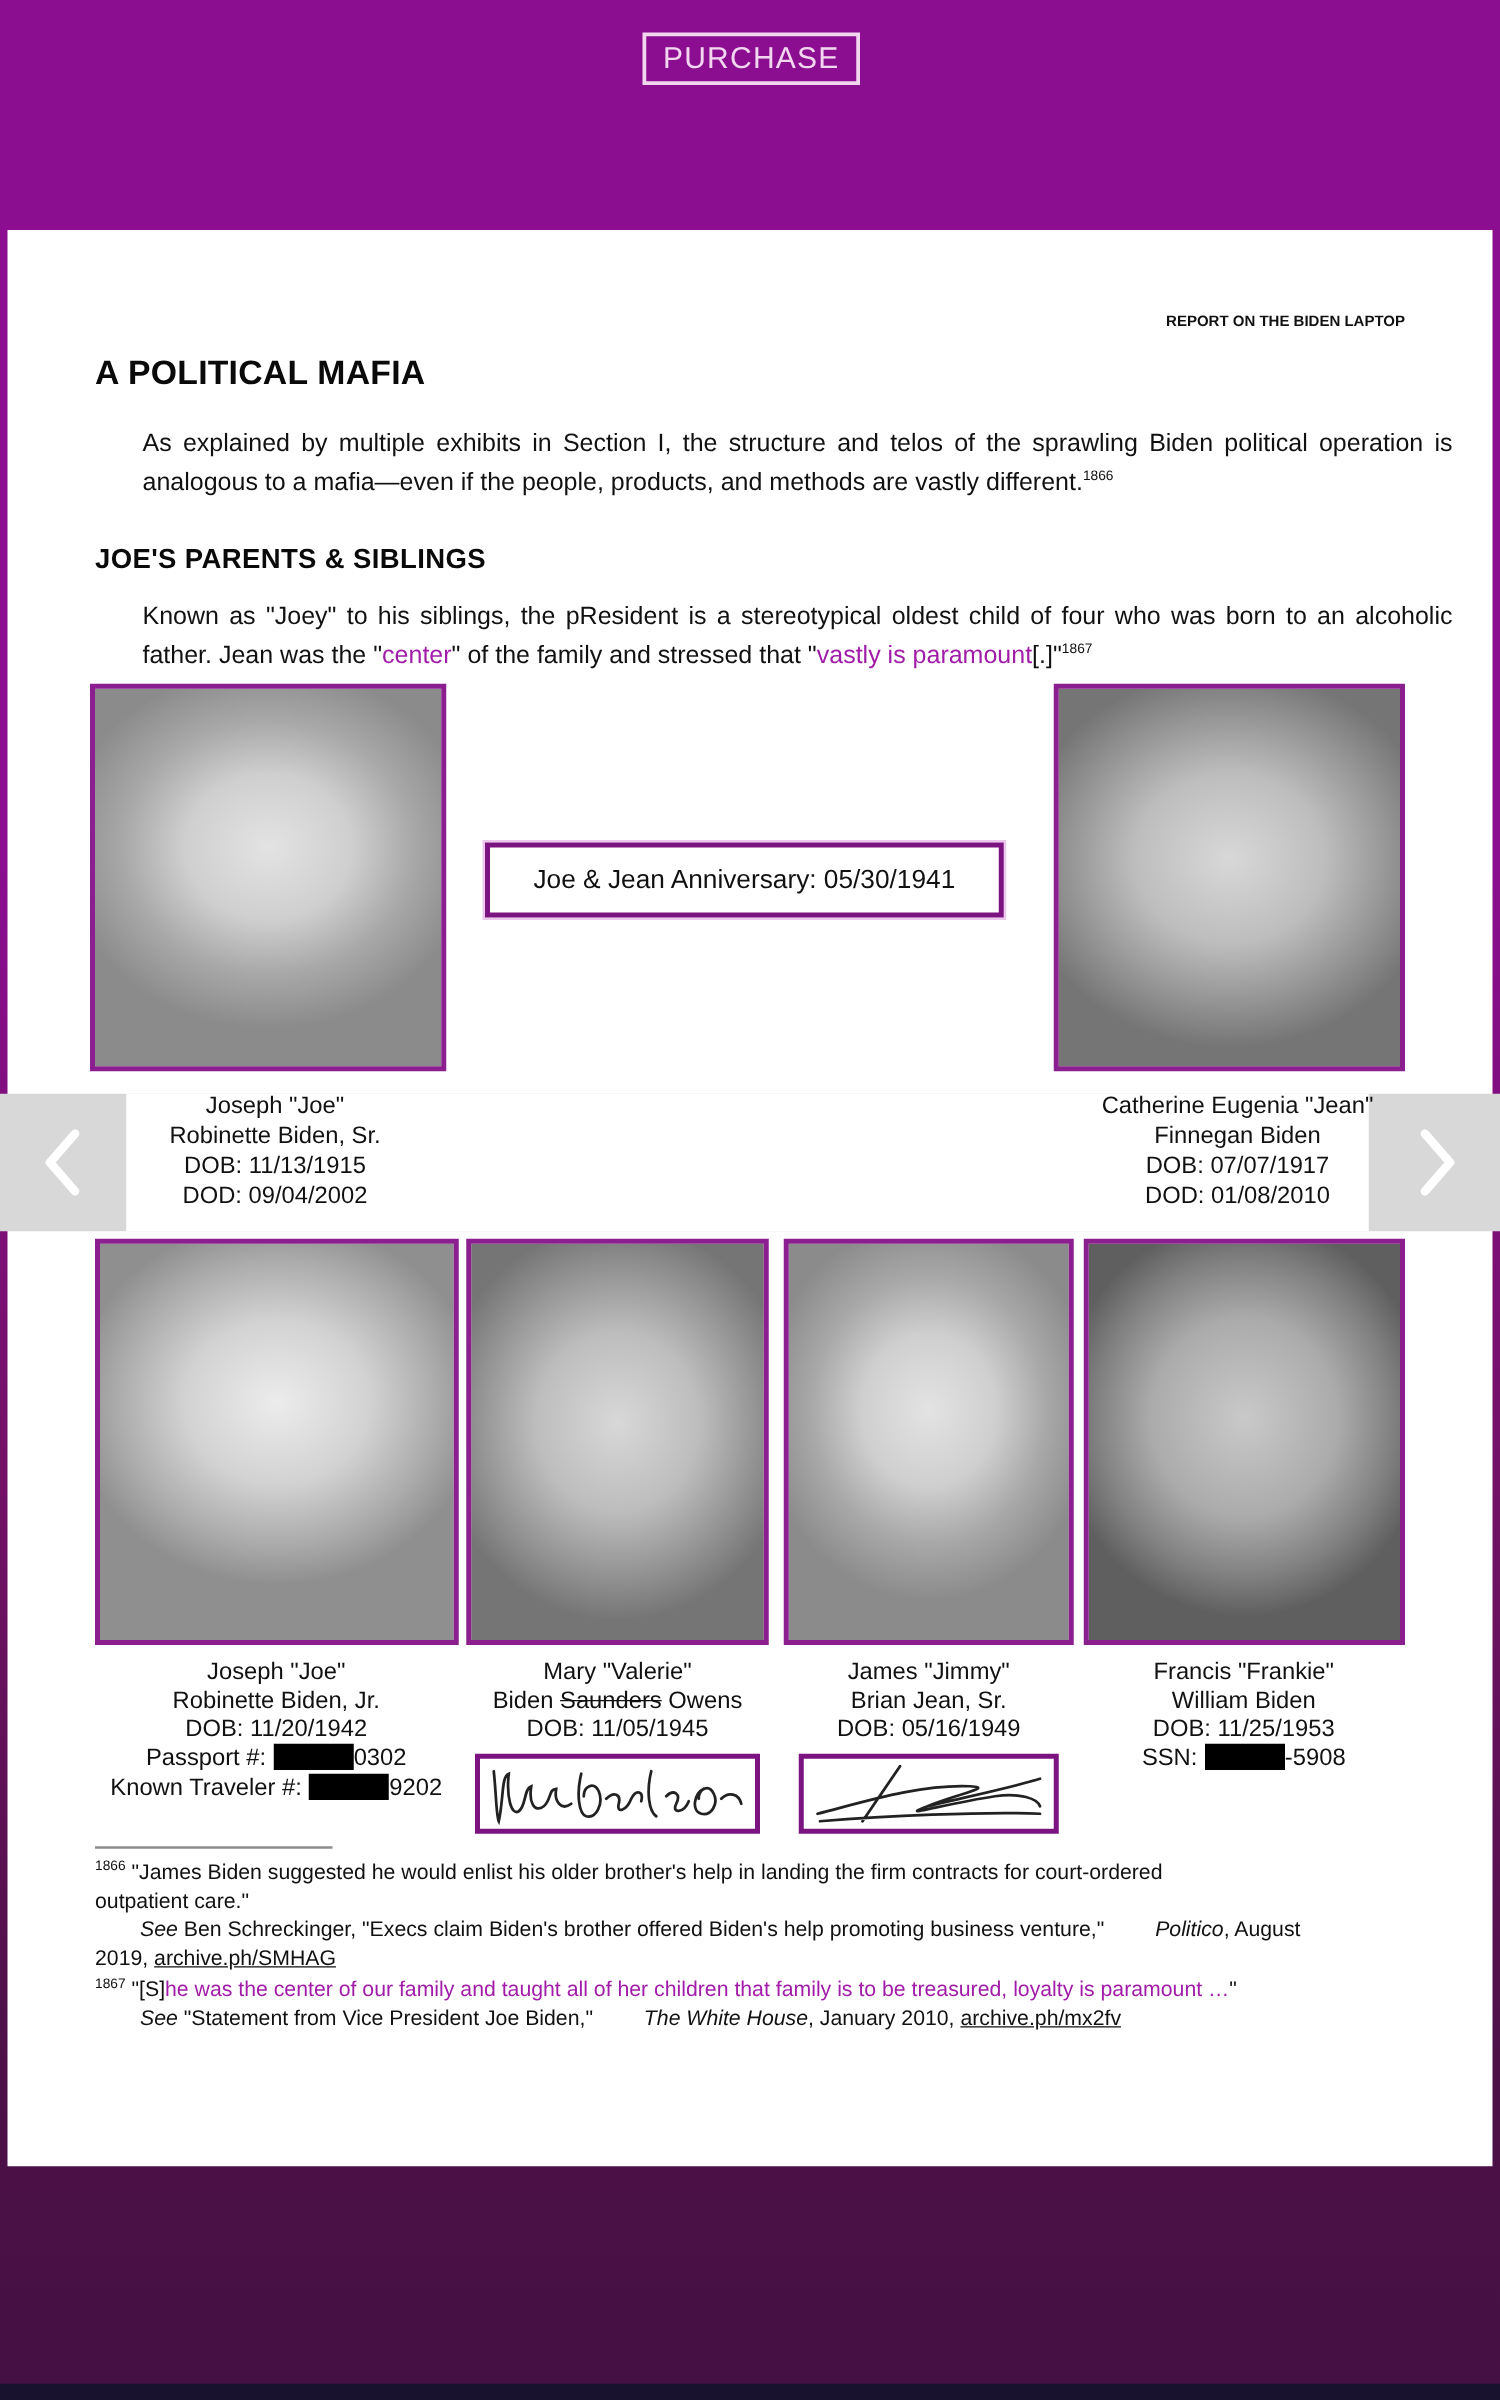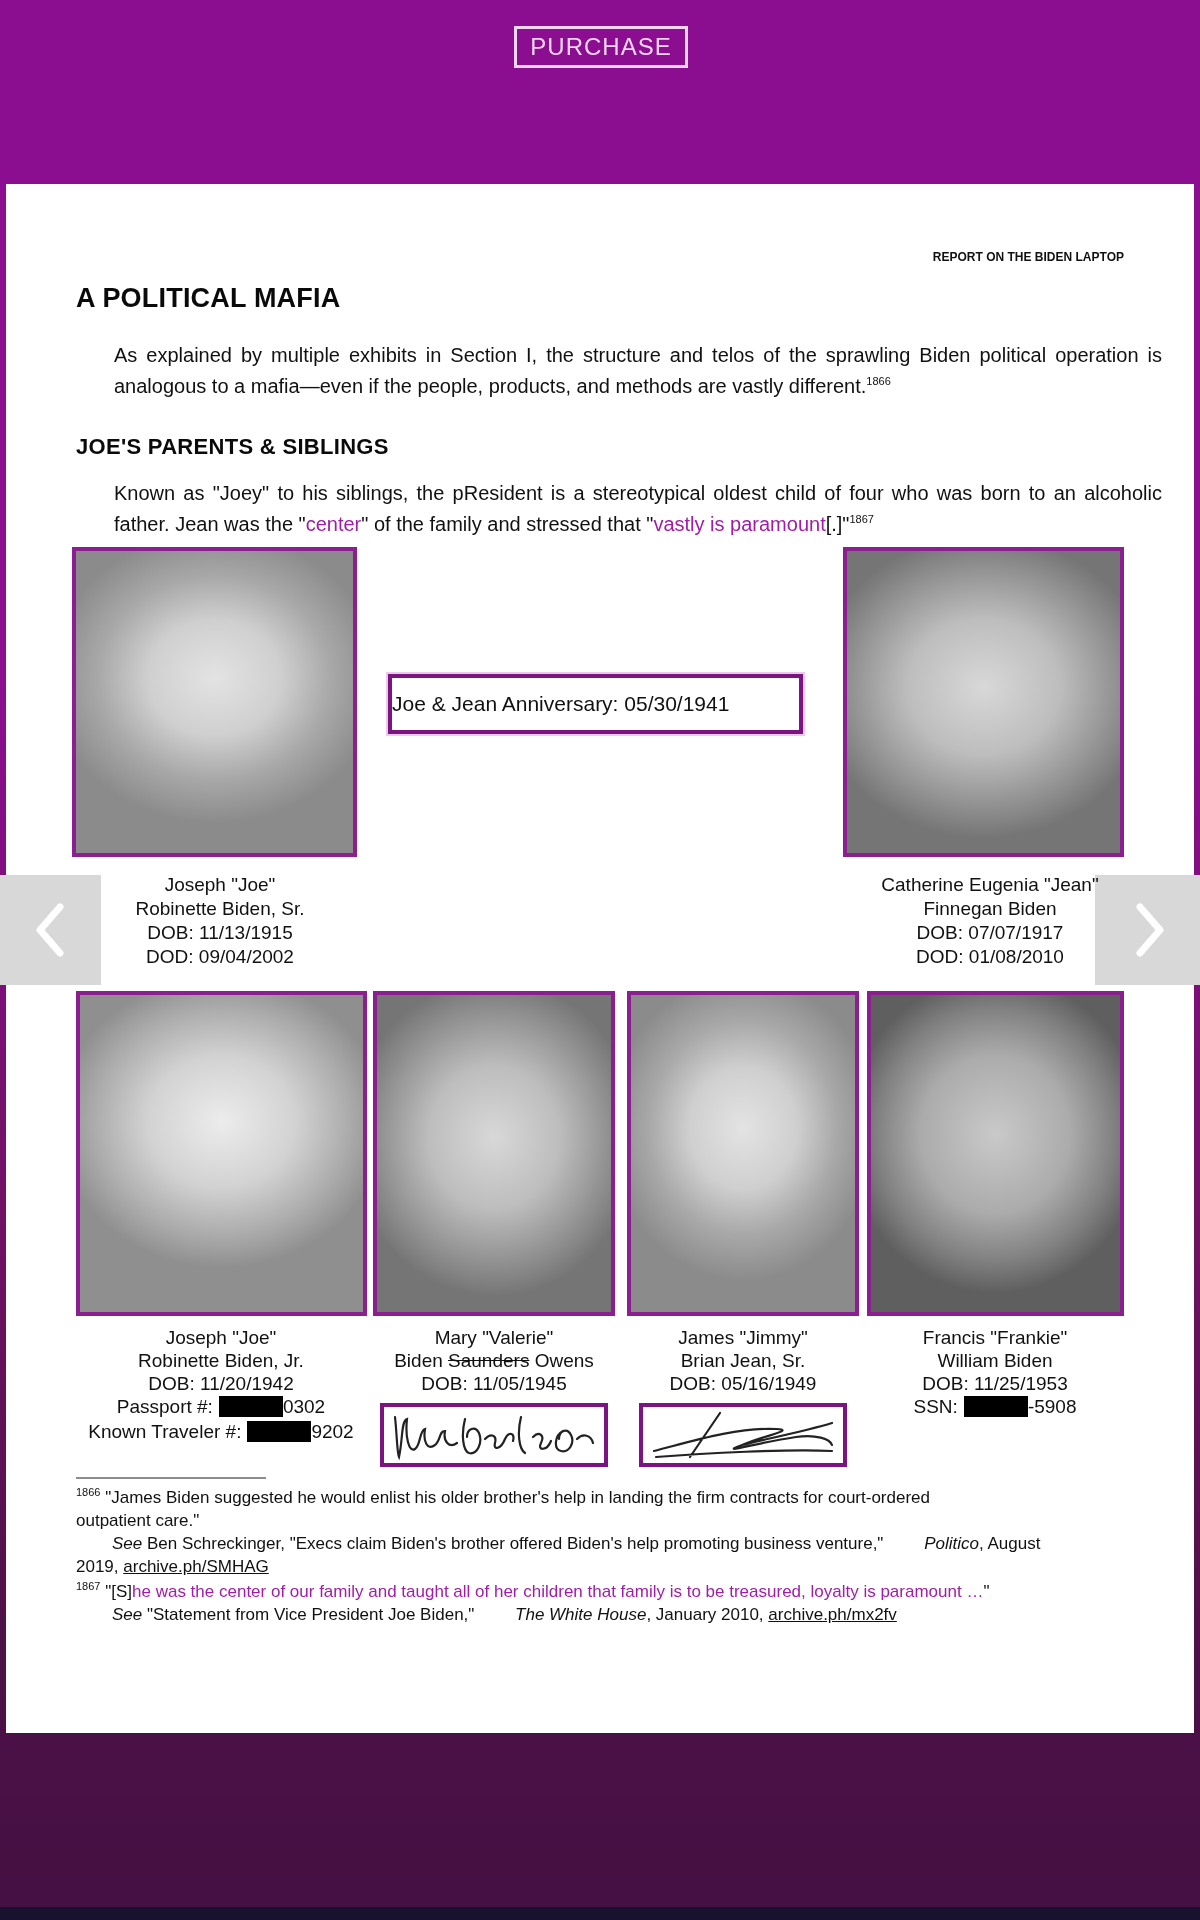--- a/index.html
+++ b/index.html
@@ -40,21 +40,21 @@
   .photo-r1-right { left:843px; top:547px; width:281px; height:310px; }
   .photo-r2-1 { left:76px;  top:991px; width:291px; height:325px; }
   .photo-r2-2 { left:373px; top:991px; width:242px; height:325px; }
   .photo-r2-3 { left:627px; top:991px; width:232px; height:325px; }
   .photo-r2-4 { left:867px; top:991px; width:257px; height:325px; }
 
   
   .ann-box {
     position:absolute; left:388px; top:674px; width:415px; height:60px;
     background:#fff; border:4px solid #7b1480; box-shadow:0 0 0 2px #ecc9ec;
-    display:flex; align-items:center; justify-content:flex-start;
+    display:flex; align-items:center; justify-content:center;
     font-size:21px; color:#111;
   }
 
   
   .band { position:absolute; left:0; top:875px; width:1200px; height:110px; background:#d8d8d8; }
   .band-white { position:absolute; left:101px; top:0; width:994px; height:110px; background:#ffffff; }
   .chev { position:absolute; top:26px; width:40px; height:58px; cursor:pointer; }
   .chev-left { left:30px; }
   .chev-right { left:1130px; }
 

